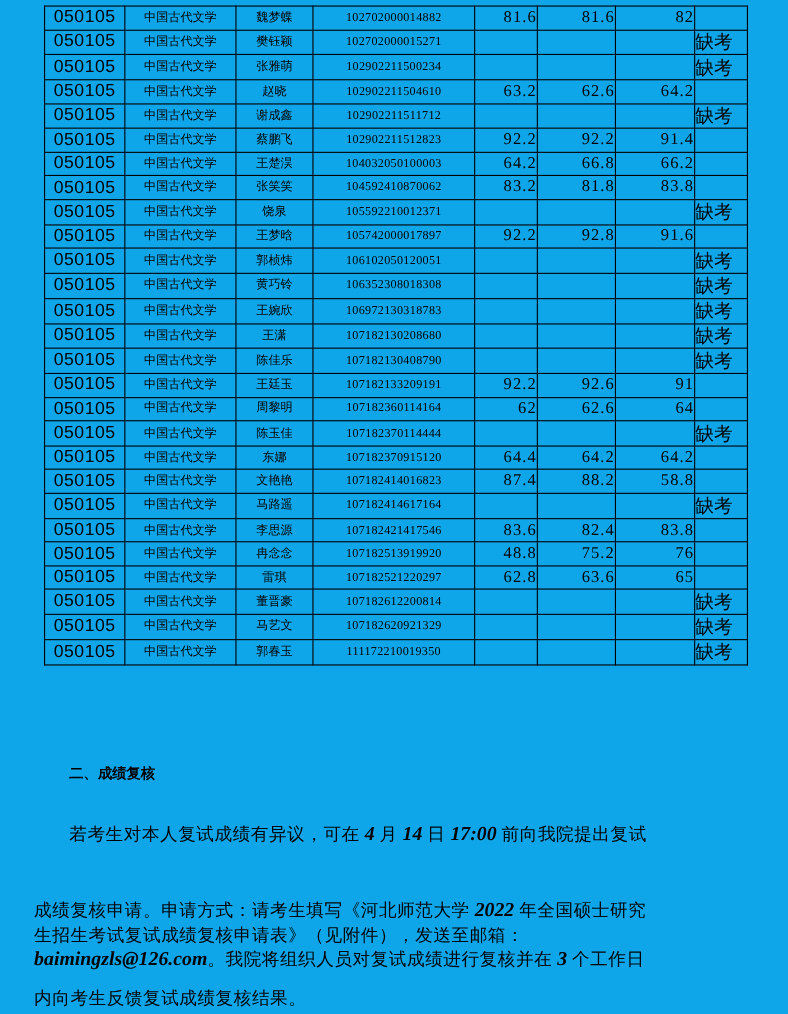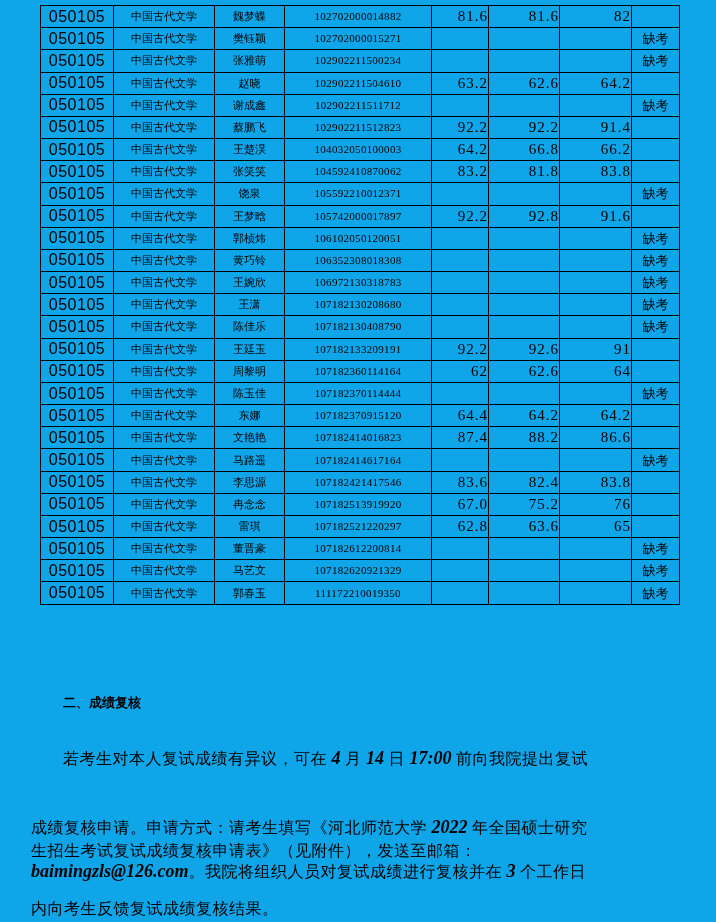--- a/index.html
+++ b/index.html
@@ -59,22 +59,22 @@
     text-align: center;
     letter-spacing: 0.3px;
   }
   td.score {
     font-size: 15px;
     text-align: right;
     padding-right: 11px;
     letter-spacing: 1px;
   }
   td.status {
-    font-size: 13px;
-    text-align: center;
+    font-size: 17px;
+    text-align: left;
   }
 
   
   .heading {
     position: absolute;
     left: 63px;
     top: 694px;
     margin: 0;
     font-family: "Liberation Sans", "DejaVu Sans", sans-serif;
     font-size: 13px;
@@ -309,21 +309,21 @@
       <td class="score">64.2</td>
       <td class="status"></td>
     </tr>
         <tr>
       <td class="code">050105</td>
       <td class="major">中国古代文学</td>
       <td class="name">文艳艳</td>
       <td class="exam-id">107182414016823</td>
       <td class="score">87.4</td>
       <td class="score">88.2</td>
-      <td class="score">86.6</td>
+      <td class="score">58.8</td>
       <td class="status"></td>
     </tr>
         <tr>
       <td class="code">050105</td>
       <td class="major">中国古代文学</td>
       <td class="name">马路遥</td>
       <td class="exam-id">107182414617164</td>
       <td class="score"></td>
       <td class="score"></td>
       <td class="score"></td>
@@ -337,21 +337,21 @@
       <td class="score">83.6</td>
       <td class="score">82.4</td>
       <td class="score">83.8</td>
       <td class="status"></td>
     </tr>
         <tr>
       <td class="code">050105</td>
       <td class="major">中国古代文学</td>
       <td class="name">冉念念</td>
       <td class="exam-id">107182513919920</td>
-      <td class="score">67.0</td>
+      <td class="score">48.8</td>
       <td class="score">75.2</td>
       <td class="score">76</td>
       <td class="status"></td>
     </tr>
         <tr>
       <td class="code">050105</td>
       <td class="major">中国古代文学</td>
       <td class="name">雷琪</td>
       <td class="exam-id">107182521220297</td>
       <td class="score">62.8</td>

